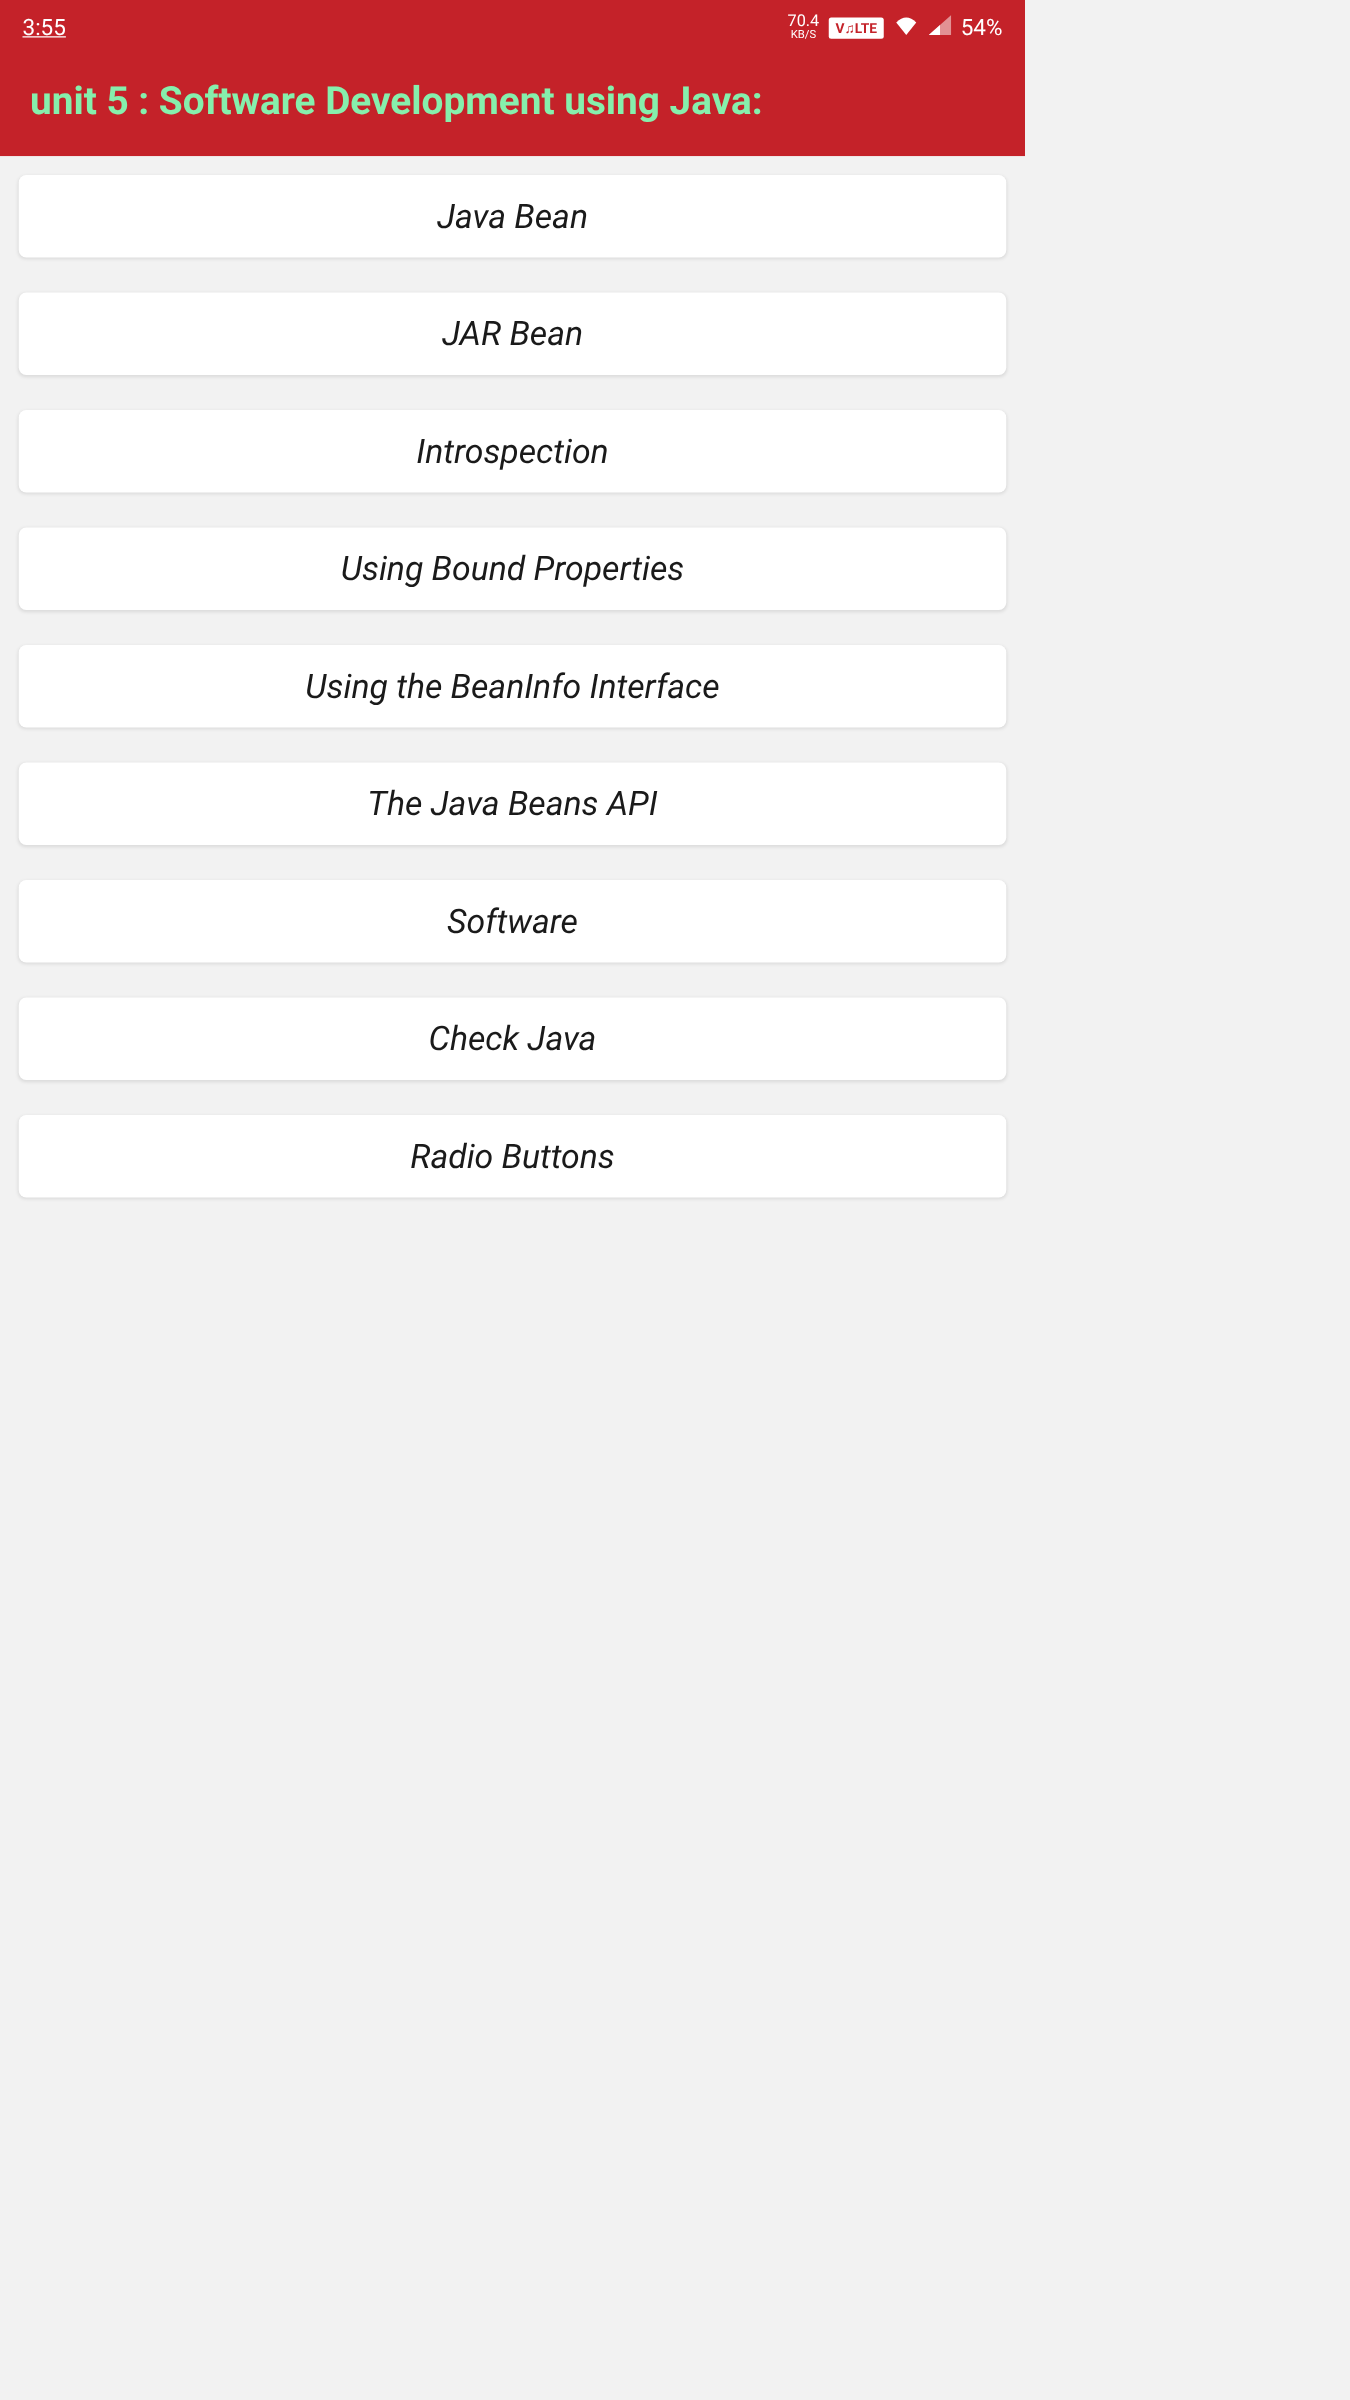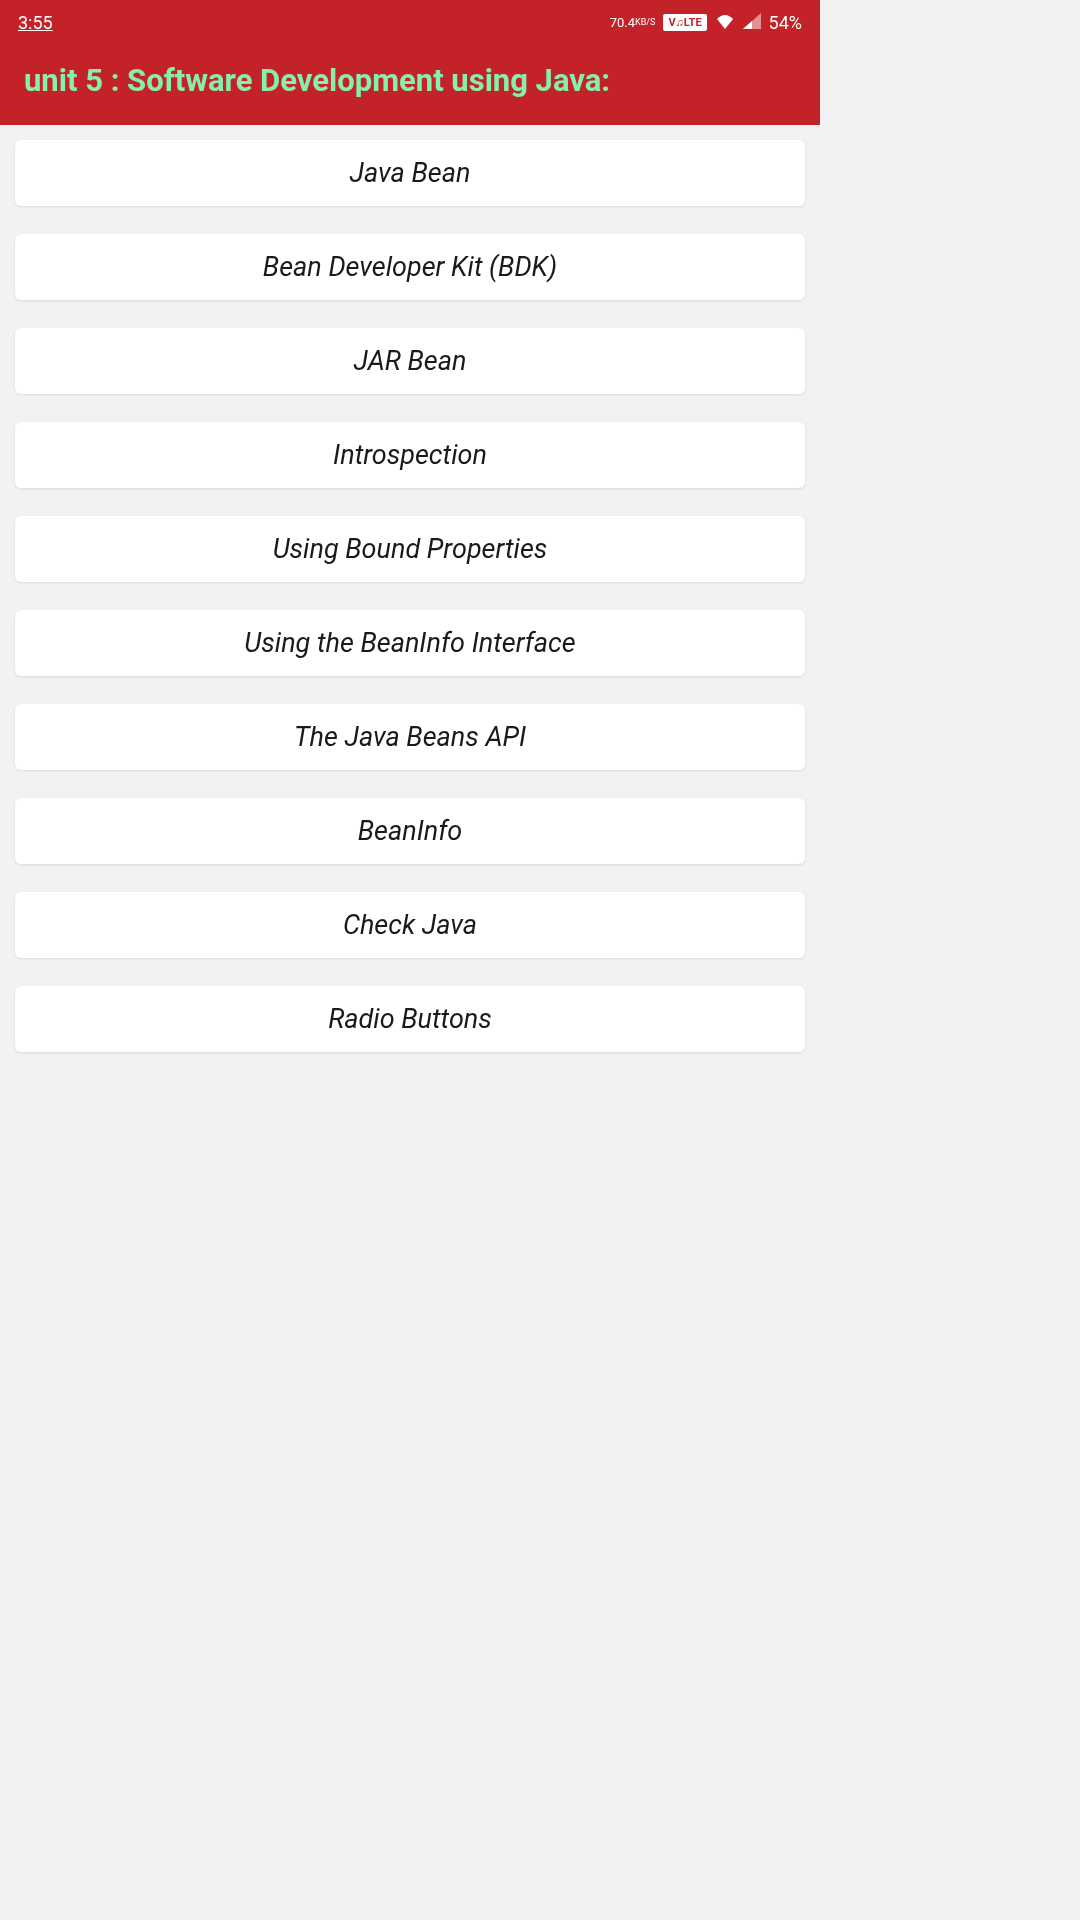--- a/index.html
+++ b/index.html
@@ -28,20 +28,21 @@
       font-weight: 400;
       text-decoration: underline;
     }
     .status-right {
       display: flex;
       align-items: center;
       gap: 8px;
     }
     .net-speed {
       display: flex;
+      flex-direction: column;
       align-items: center;
       line-height: 1;
     }
     .net-speed-value {
       font-size: 13px;
     }
     .net-speed-unit {
       font-size: 9px;
     }
     .volte-badge {
@@ -109,22 +110,21 @@
     <span class="battery-text">54%</span>
   </div>
 </div>
 
 <div class="app-header">
   <div class="app-title">unit 5 : Software Development using Java:</div>
 </div>
 
 <div class="content">
   <div class="list-item"><span>Java Bean</span></div>
-  <div class="list-item"><span>Bean Developer Kit (BDK)</span></div>
   <div class="list-item"><span>JAR Bean</span></div>
   <div class="list-item"><span>Introspection</span></div>
   <div class="list-item"><span>Using Bound Properties</span></div>
   <div class="list-item"><span>Using the BeanInfo Interface</span></div>
   <div class="list-item"><span>The Java Beans API</span></div>
-  <div class="list-item"><span>BeanInfo</span></div>
+  <div class="list-item"><span>Software</span></div>
   <div class="list-item"><span>Check Java</span></div>
   <div class="list-item"><span>Radio Buttons</span></div>
 </div>
 
 </body></html>

